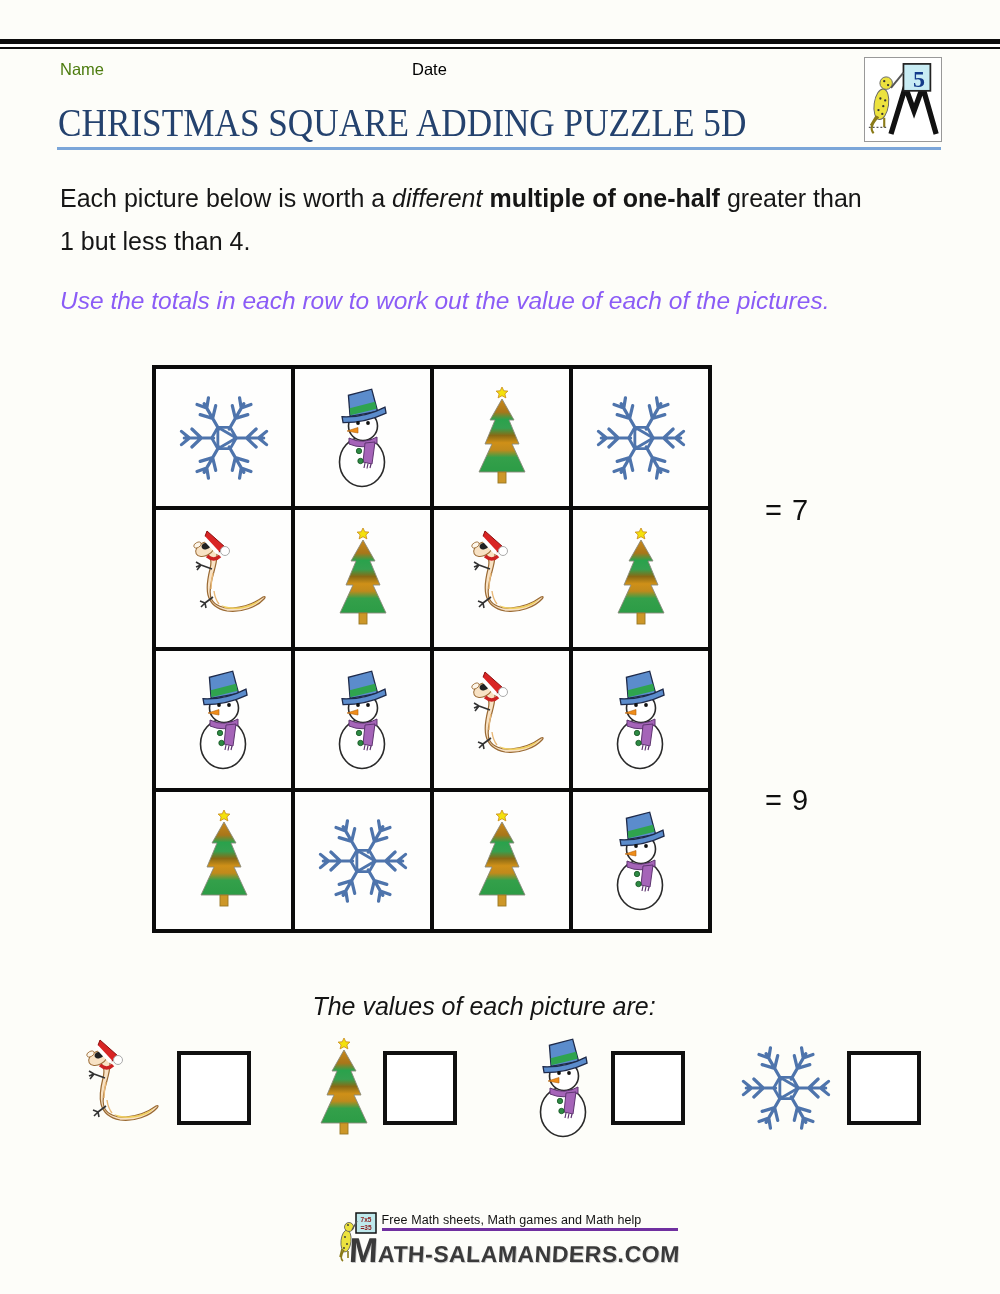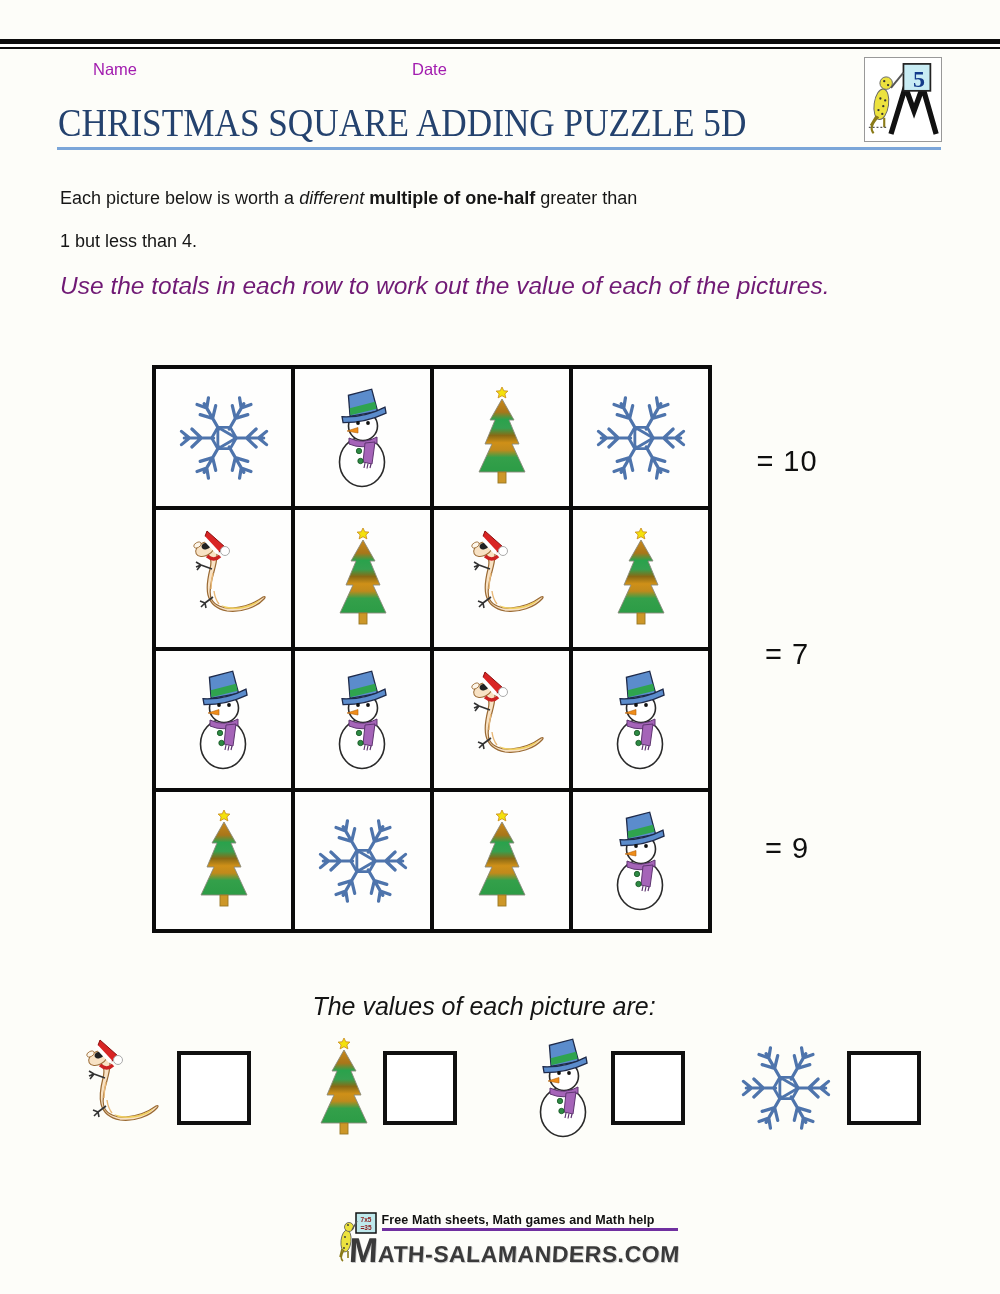--- a/index.html
+++ b/index.html
@@ -2,49 +2,49 @@
 <html><head>
 <meta charset="utf-8">
 <style>
   html,body{margin:0;padding:0;}
   body{
     width:1000px;height:1294px;position:relative;overflow:hidden;
     background:#fdfdf9;font-family:"Liberation Sans",sans-serif;color:#141414;
   }
   .topbar{position:absolute;top:39px;left:0;width:1000px;height:3px;
     border-top:5px solid #0d0d0d;border-bottom:2px solid #0d0d0d;background:#fff;}
-  .name-label{position:absolute;left:60px;top:60px;font-size:16.5px;color:#a21caf;margin-left:33px;}
-  .date-label{position:absolute;left:412px;top:60px;font-size:16.5px;color:#a21caf;}
+  .name-label{position:absolute;left:60px;top:60px;font-size:16.5px;color:#4d7c0f;}
+  .date-label{position:absolute;left:412px;top:60px;font-size:16.5px;color:#000000;}
   .logo-box{position:absolute;left:864px;top:57px;width:78px;height:85px;
     border:1.5px solid #999;background:#fff;box-sizing:border-box;}
   .page-title{position:absolute;left:58px;top:99px;white-space:nowrap;
     font-family:"Liberation Serif",serif;font-size:40px;font-weight:400;
     color:#24426e;transform:scaleX(.88);transform-origin:left top;letter-spacing:0;}
   .title-rule{position:absolute;left:57px;top:147px;width:884px;height:3px;background:#7ba6d9;}
-  .p1{position:absolute;left:60px;top:177px;width:910px;font-size:18px;line-height:43px;color:#161616;}
+  .p1{position:absolute;left:60px;top:177px;width:910px;font-size:25px;line-height:43px;color:#161616;}
   .p1 .it{font-style:italic;}
   .p1 .bd{font-weight:bold;}
-  .p2{position:absolute;left:60px;top:272px;width:910px;font-size:24.5px;font-style:italic;color:#701a75;}
+  .p2{position:absolute;left:60px;top:287px;width:910px;font-size:24.5px;font-style:italic;color:#8b5cf6;}
   table.grid{position:absolute;left:152px;top:365px;border-collapse:collapse;}
   table.grid td{width:135px;height:137px;border:4px solid #0b0b0b;padding:0;
     text-align:center;vertical-align:middle;background:#fefefd;}
   .pic{display:block;margin:0 auto;}
   .totals-col{position:absolute;left:707px;top:365px;width:160px;height:580px;
     display:flex;flex-direction:column;}
   .total{flex:1;display:flex;align-items:center;justify-content:center;
     font-size:29px;color:#0f0f0f;letter-spacing:1px;white-space:nowrap;}
   .ans-heading{position:absolute;left:0;top:992px;width:968px;text-align:center;
     font-size:25px;font-style:italic;color:#141414;}
   #answers{position:absolute;left:0;top:0;width:1000px;height:1294px;pointer-events:none;}
   .ans-item{position:absolute;top:1038px;height:100px;display:flex;align-items:center;gap:9px;}
   .ans-box{width:66px;height:66px;border:4px solid #101010;background:#fff;}
   .footer{position:absolute;top:1213px;left:0;width:1000px;display:flex;justify-content:center;}
   .footer-inner{position:relative;padding-left:46px;margin-left:14px;}
   .footer-logo{position:absolute;left:2px;top:-2px;}
-  .tagline{font-size:12.5px;font-weight:bold;color:#111;letter-spacing:.1px;white-space:nowrap;}
+  .tagline{font-size:12.5px;font-weight:normal;color:#111;letter-spacing:.1px;white-space:nowrap;}
   .tag-rule{height:3px;background:#7030a0;margin:1px 0 0;}
   .wordmark{font-size:23px;font-weight:bold;color:#3a3a3a;letter-spacing:.5px;
     margin-left:-34px;transform:skewX(-3deg);transform-origin:left bottom;
     text-shadow:1px 1px 0 #c9c9c9;white-space:nowrap;}
   .wordmark::first-letter{font-size:1.5em;}
   .defs{position:absolute;width:0;height:0;overflow:hidden;}
 </style>
 </head>
 <body>
 
@@ -263,21 +263,20 @@
         <td>
           <svg width="76" height="102" class="pic">
             <use href="#sym-snowman"></use>
           </svg>
         </td>
       </tr>
     </tbody>
 </table>
 
 <div class="totals-col" id="totals-col">
-    <div class="total">= 10</div>
     <div class="total">= 7</div>
     <div class="total">= 9</div>
   </div>
 
 <div class="ans-heading">The values of each picture are:</div>
 <div id="answers">
     <div class="ans-item" style="left: 66px;">
       <svg width="102" height="100" class="pic">
         <use href="#sym-salamander"></use>
       </svg>

